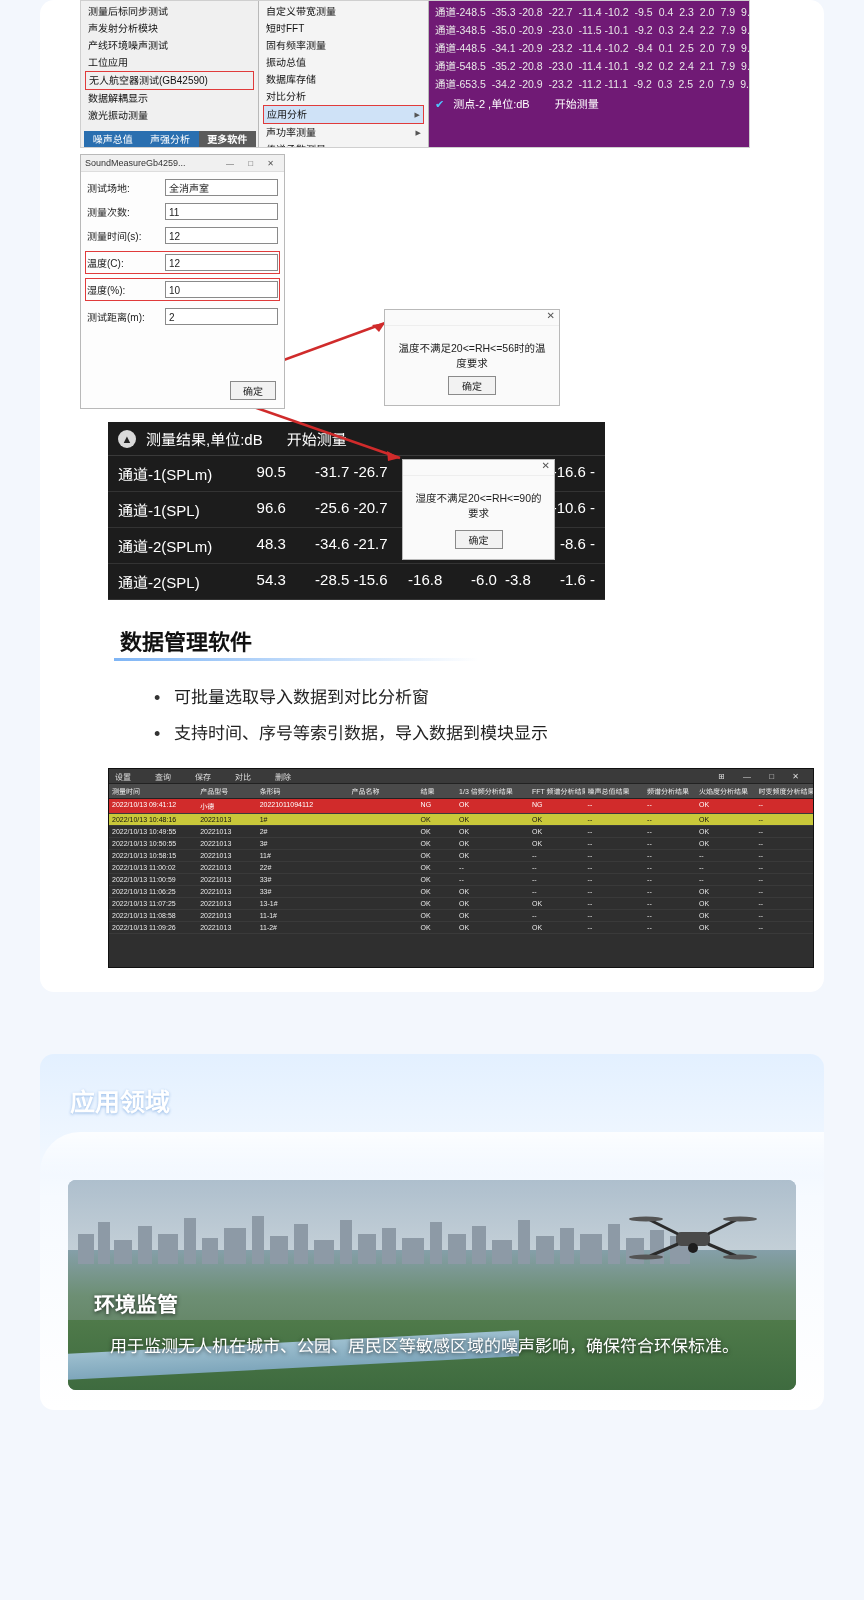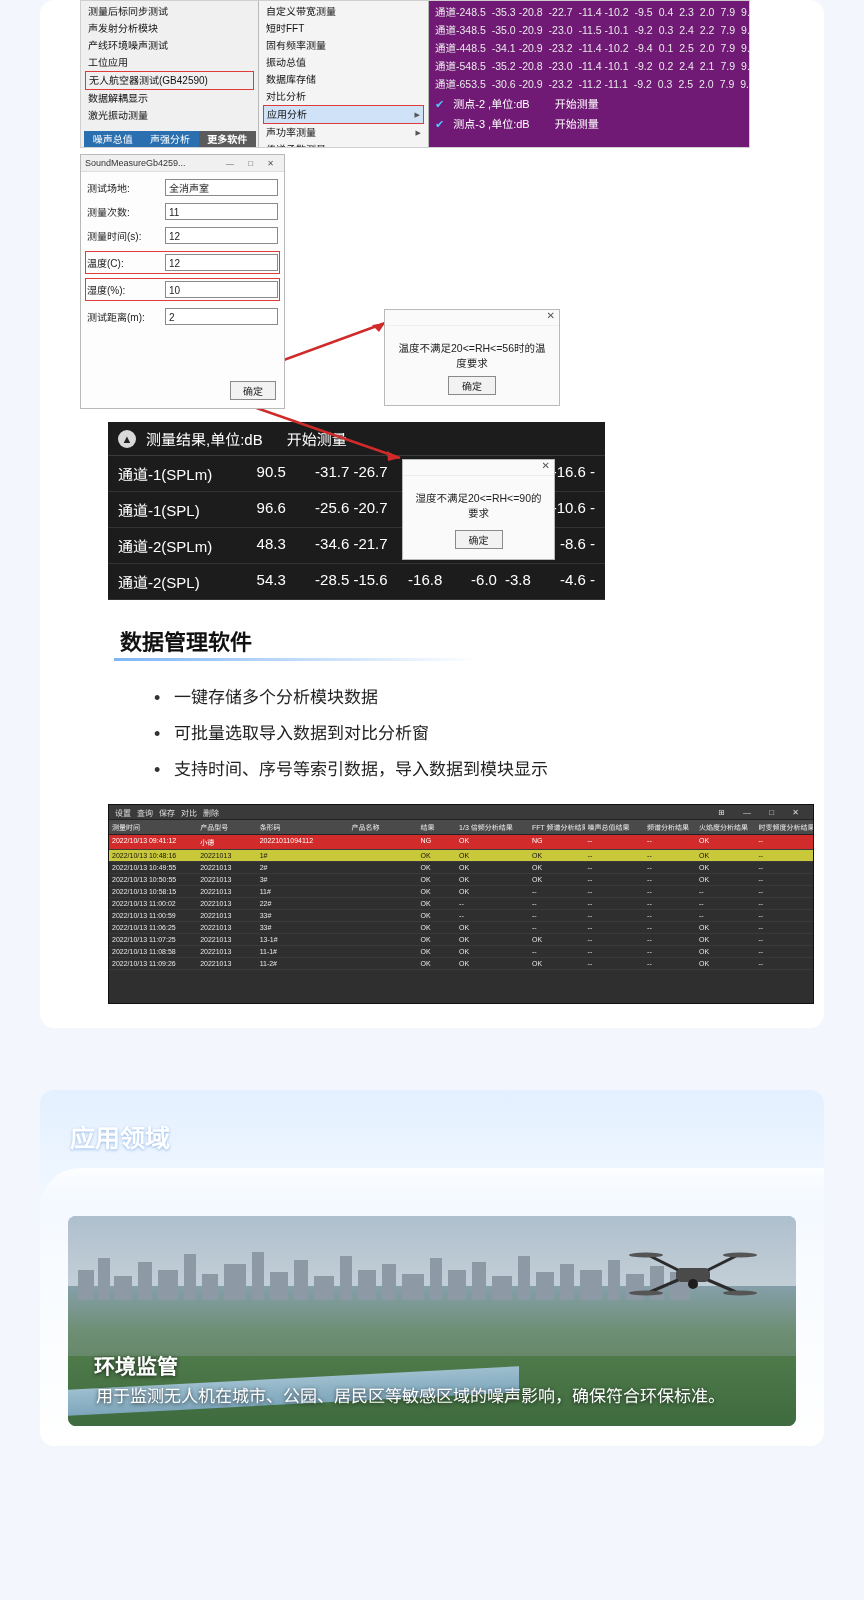--- a/index.html
+++ b/index.html
@@ -153,21 +153,21 @@
     content:"•"; position:absolute; left:2px; top:0; color:#333; font-size:18px;
   }
 
   
   .shot-data{
     width:706px; height:200px; margin:16px 0 0 68px;
     background:#2f2f2f; border:1px solid #111; overflow:hidden; position:relative;
   }
   .dt-toolbar{
     height:15px; background:#3a3a3a; color:#ddd; font-size:8px;
-    display:flex; align-items:center; gap:6px; padding:0 6px;
+    display:flex; align-items:center; gap:24px; padding:0 6px;
     border-bottom:1px solid #222;
   }
   .dt-toolbar .winbtns{ margin-left:auto; letter-spacing:8px; }
   .dt-head{
     display:flex; font-size:7px; color:#eee; background:#4a4a4a;
     border-bottom:1px solid #222;
   }
   .dt-head div, .dt-row div{ padding:2px 3px; overflow:hidden; white-space:nowrap; }
   .dt-row{ display:flex; font-size:7px; color:#e8e8e8; border-bottom:1px solid #3a3a3a;}
   .dt-row.ng{ background:#d12b2b; color:#fff; }
@@ -210,21 +210,21 @@
     transform: skewY(-3deg);
   }
   .greenery{
     position:absolute; left:0; bottom:0; right:0; height:70px;
     background:linear-gradient(180deg,#4f7a4a,#3e6b3f);
   }
   .drone{ position:absolute; right:38px; top:30px; width:130px; height:60px;}
   .photo-txt{ position:absolute; left:26px; bottom:14px; right:20px; color:#fff;
     text-shadow:0 1px 4px rgba(0,0,0,.75);}
   .photo-txt h3{ margin:0 0 4px; font-size:21px; font-weight:bold;font-family:Liberation Serif, serif;}
-  .photo-txt p{ margin:2px; font-size:17px; line-height:26px;}
+  .photo-txt p{ margin:16px; font-size:17px; line-height:26px;}
 </style>
 </head>
 <body>
 
 <div class="page">
 
   <div class="card-soft">
 
     
     <div class="shot-menu">
@@ -305,40 +305,35 @@
           <span class="v">-9.2</span>
           <span class="v" style="width:30px">0.2</span>
           <span class="v" style="width:30px">2.4</span>
           <span class="v" style="width:30px">2.1</span>
           <span class="v" style="width:34px">7.9</span>
           <span class="v" style="width:34px">9.0</span>
         </div>
         <div class="row">
           <span class="ch">通道-6</span>
           <span class="v">53.5</span>
-          <span class="v" style="width:80px">-30.6 -20.9</span>
+          <span class="v" style="width:80px">-34.2 -20.9</span>
           <span class="v">-23.2</span>
           <span class="v" style="width:78px">-11.2 -11.1</span>
           <span class="v">-9.2</span>
           <span class="v" style="width:30px">0.3</span>
           <span class="v" style="width:30px">2.5</span>
           <span class="v" style="width:30px">2.0</span>
           <span class="v" style="width:34px">7.9</span>
           <span class="v" style="width:34px">9.1</span>
         </div>
         <div class="hdr">
           <span class="ok">✔</span>
           <span>测点-2 ,单位:dB</span>
           <span style="margin-left:22px">开始测量</span>
         </div>
-        <div class="hdr">
-          <span class="ok">✔</span>
-          <span>测点-3 ,单位:dB</span>
-          <span style="margin-left:22px">开始测量</span>
-        </div>
       </div>
     </div>
 
     
     <div style="position:relative; height:262px;">
 
       <svg class="arrow-svg" viewBox="0 0 740 262">
         <path d="M208,140 L345,90" stroke="#d02b2b" stroke-width="2.5" fill="none"></path>
         <path d="M345,90 L332,92 L339,99 Z" fill="#d02b2b"></path>
         <path d="M208,172 L360,225" stroke="#d02b2b" stroke-width="2.5" fill="none"></path>
@@ -428,28 +423,27 @@
         <span class="c" style="width:36px">-9.8</span>
         <span class="c" style="width:68px">-8.6  -</span>
       </div>
       <div class="res-row">
         <span class="nm">通道-2(SPL)</span>
         <span class="c">54.3</span>
         <span class="c" style="width:108px">-28.5 -15.6</span>
         <span class="c">-16.8</span>
         <span class="c">-6.0</span>
         <span class="c" style="width:36px">-3.8</span>
-        <span class="c" style="width:68px">-4.6  -</span>
+        <span class="c" style="width:68px">-1.6  -</span>
       </div>
     </div>
 
     
     <div class="sec-head">数据管理软件</div>
     <ul class="bullets">
-      <li>一键存储多个分析模块数据</li>
       <li>可批量选取导入数据到对比分析窗</li>
       <li>支持时间、序号等索引数据，导入数据到模块显示</li>
     </ul>
 
     
     <div class="shot-data">
       <div class="dt-toolbar">
         <span>设置</span>
         <span>查询</span>
         <span>保存</span>

